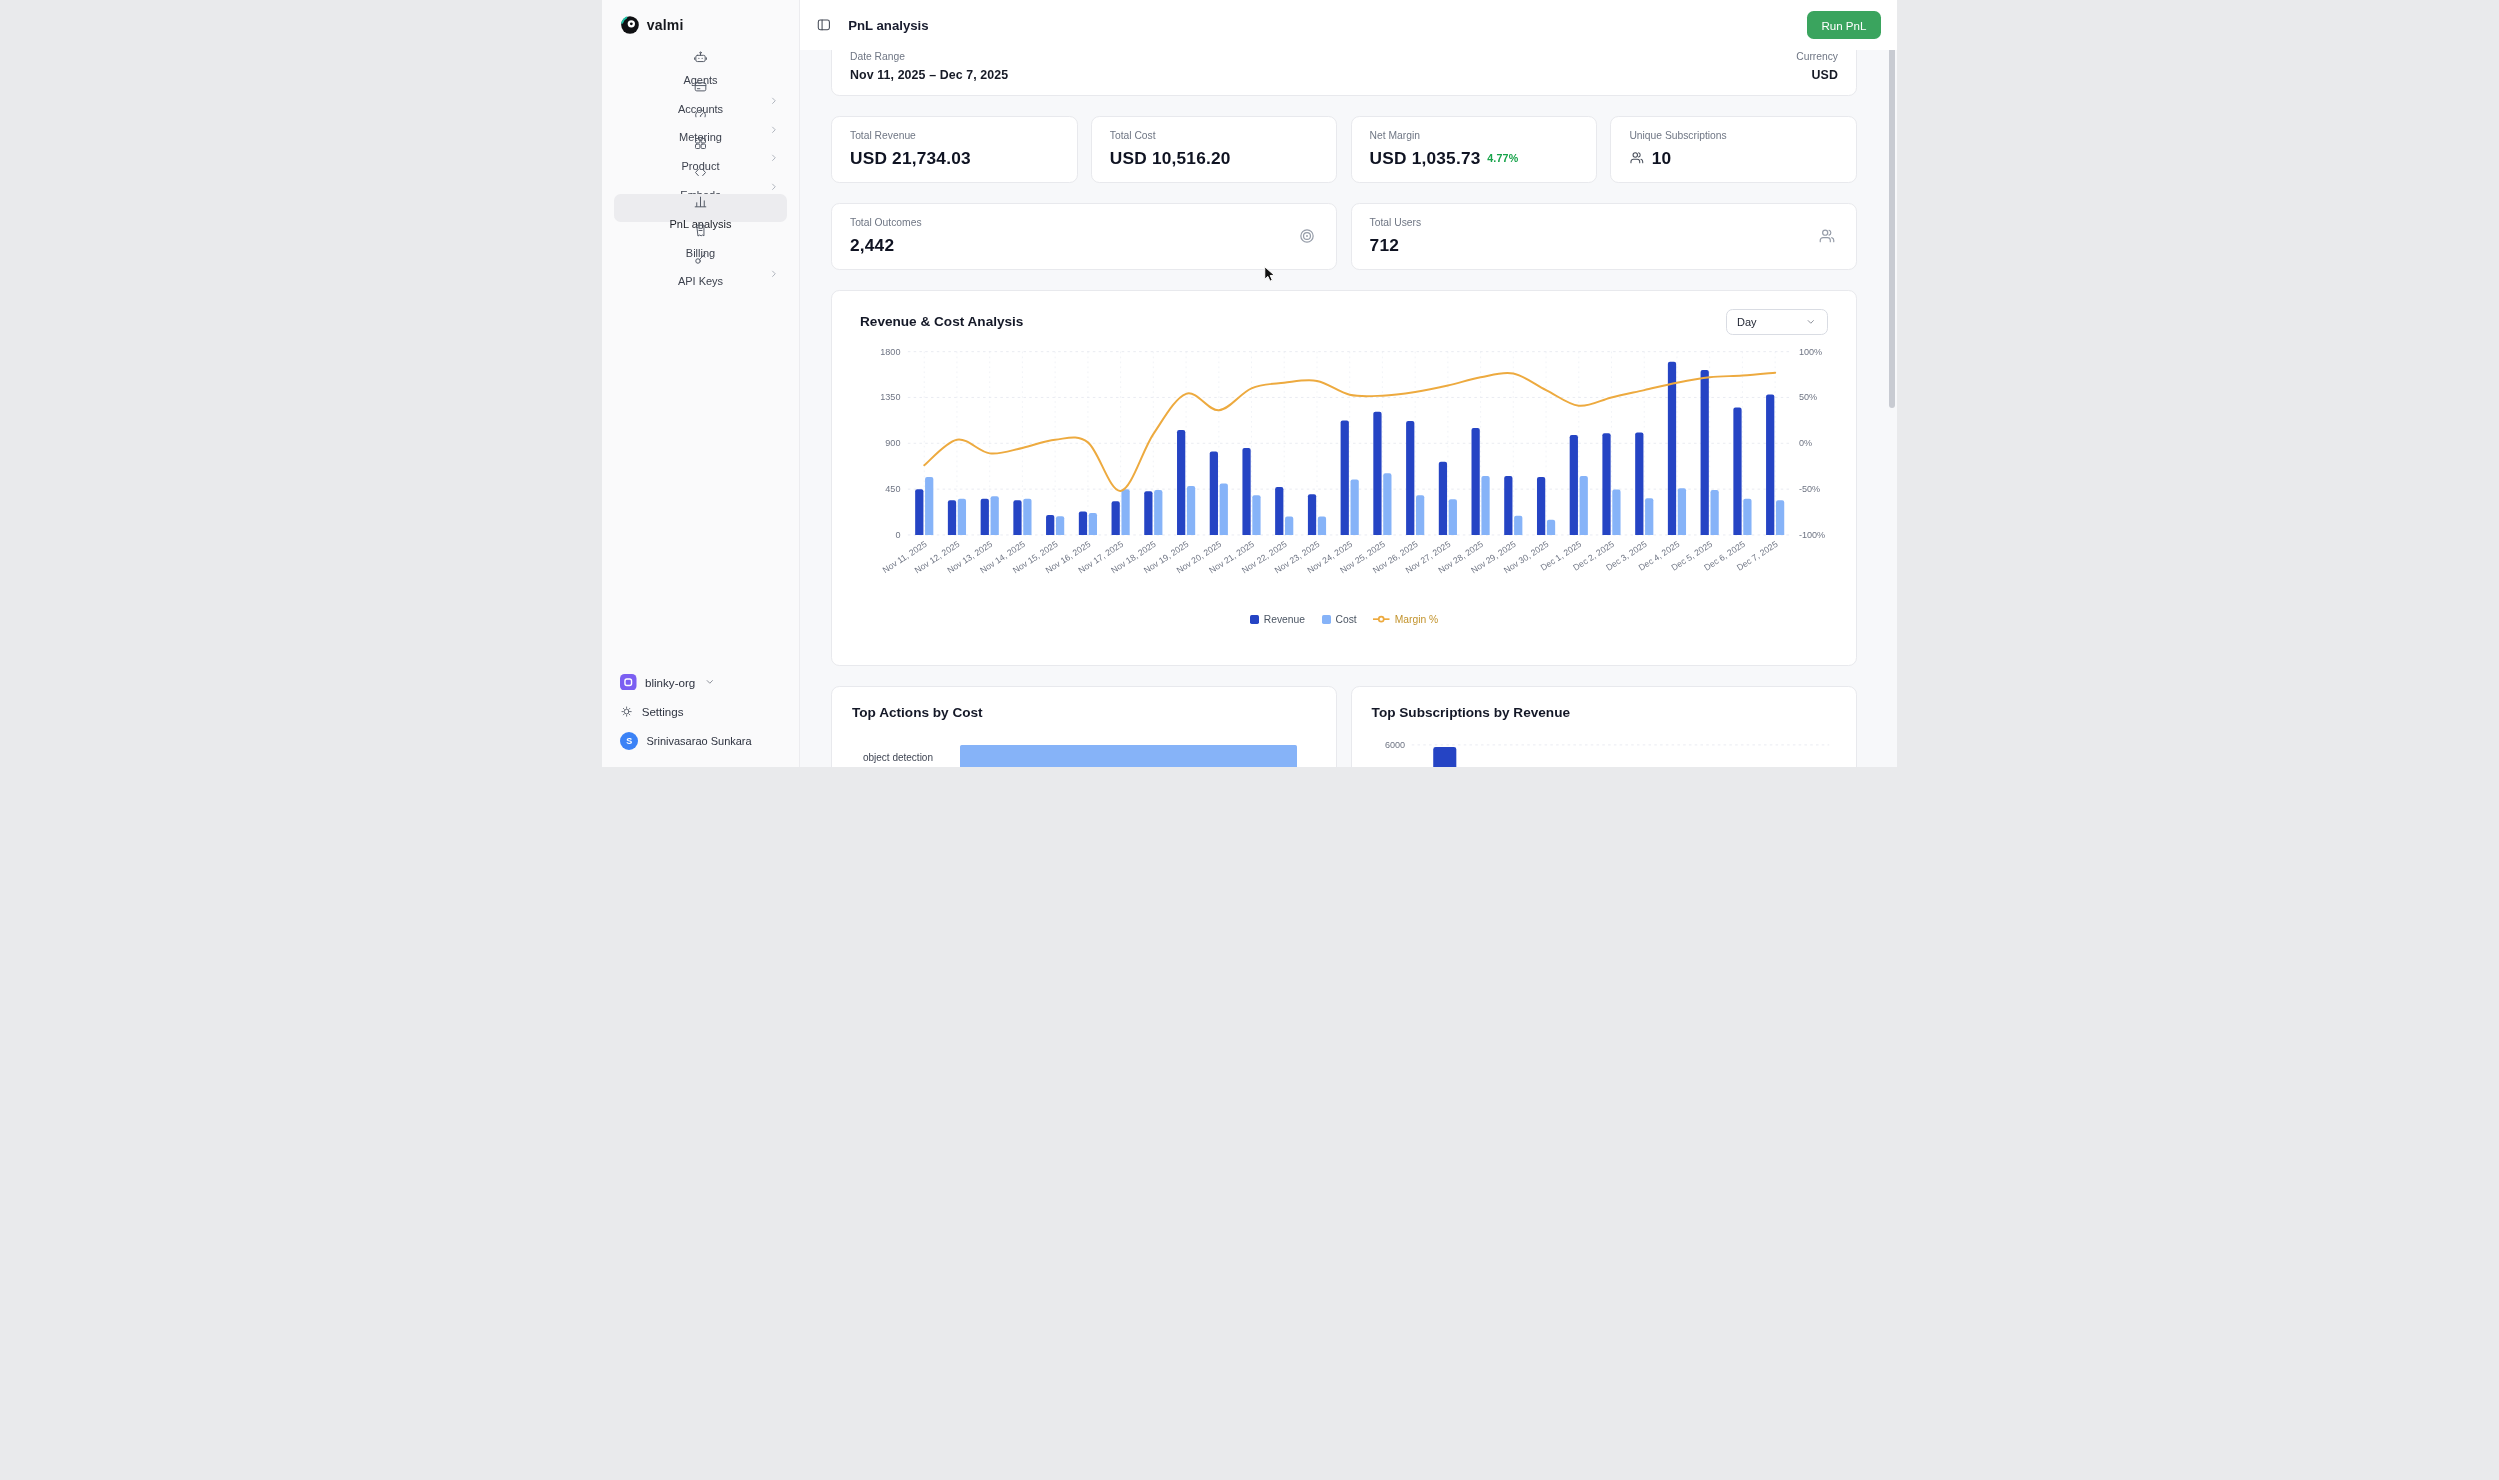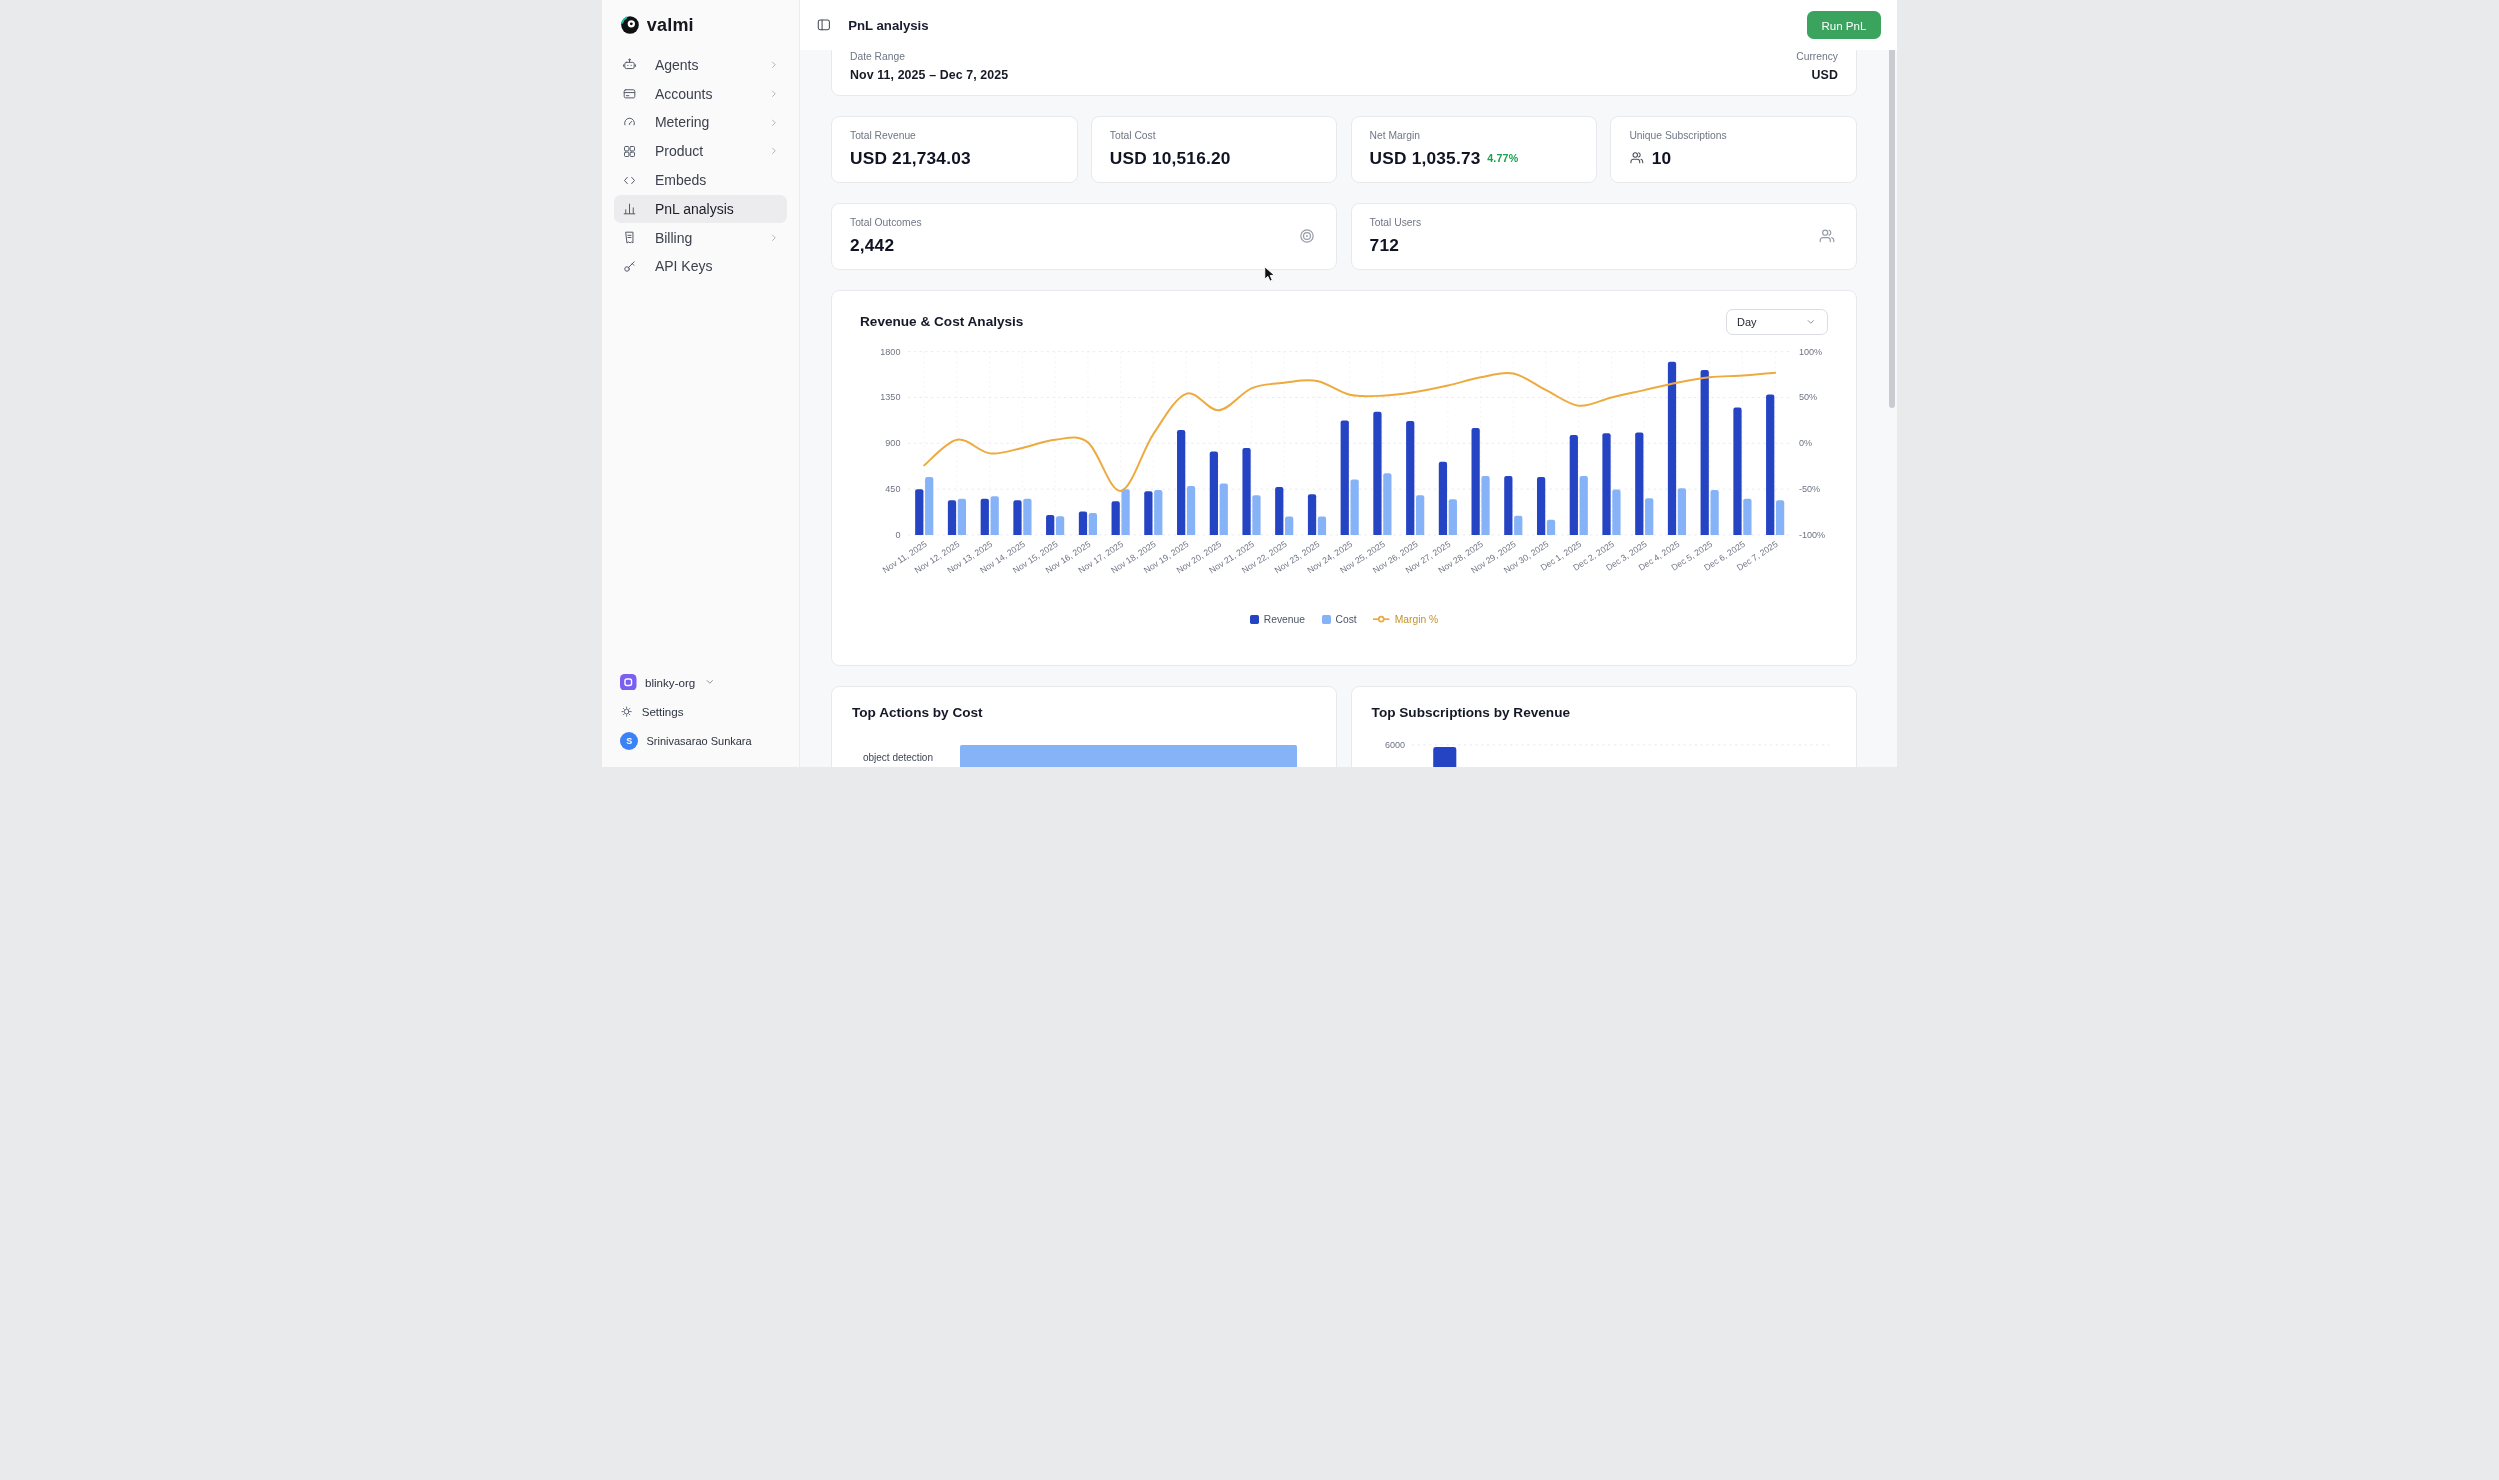--- a/index.html
+++ b/index.html
@@ -4,23 +4,23 @@
 <style>
   * { box-sizing: border-box; margin: 0; padding: 0; }
   html,body { background:#e9eaec; }
   body { font-family:"Liberation Sans", sans-serif; -webkit-font-smoothing:antialiased; }
   .page { width:1295px; height:767px; background:#fff; display:flex; overflow:hidden; position:relative; margin:0 auto; }
 
   
   .sidebar { width:198px; flex-shrink:0; background:#fafafb; border-right:0.8px solid #ececef; display:flex; flex-direction:column; padding:13.2px 11.6px 11.6px; }
   .logo { display:flex; align-items:center; gap:6.6px; padding:1.7px 6.6px 15px; }
   .logo-mark { width:20px; height:20px; display:inline-flex; }
-  .logo-text { font-size:18px; font-weight:700; color:#16181d; letter-spacing:0.2px; }
+  .logo-text { font-size:14px; font-weight:700; color:#16181d; letter-spacing:0.2px; }
   .nav { display:flex; flex-direction:column; gap:0.8px; }
-  .nav-item { display:flex; align-items:center; gap:18px; height:28px; padding:0 8.3px; border-radius:6.6px; color:#3c414d; font-size:14px; cursor:pointer; }
+  .nav-item { display:flex; align-items:center; gap:9px; height:28px; padding:0 8.3px; border-radius:6.6px; color:#3c414d; font-size:11px; cursor:pointer;flex-direction:column; }
   .nav-item.active { background:#ececef; color:#1b1e26; }
   .nav-item .nicon { width:15px; height:15px; color:#565c68; flex-shrink:0; display:inline-flex; }
   .nav-item .chev { margin-left:auto; width:11.6px; height:11.6px; color:#9aa0ab; display:inline-flex; }
   .sidebar-footer { margin-top:auto; display:flex; flex-direction:column; gap:1.7px; }
   .foot-row { display:flex; align-items:center; gap:8.3px; height:28px; padding:0 6.6px; border-radius:6.6px; font-size:11.6px; color:#2e3340; cursor:pointer; }
   .org-avatar { width:16.5px; height:16.5px; display:inline-flex; flex-shrink:0; }
   .foot-row .chev { width:11.6px; height:11.6px; color:#6e7480; display:inline-flex; }
   .foot-row .nicon { width:13.2px; height:13.2px; color:#565c68; display:inline-flex; }
   .user-avatar { width:18px; height:18px; border-radius:50%; background:var(--avatar-blue,#3b82f6); color:#fff; font-size:9px; font-weight:700; display:flex; align-items:center; justify-content:center; flex-shrink:0; }
   .user-name { font-size:11px; color:#2e3340; }

